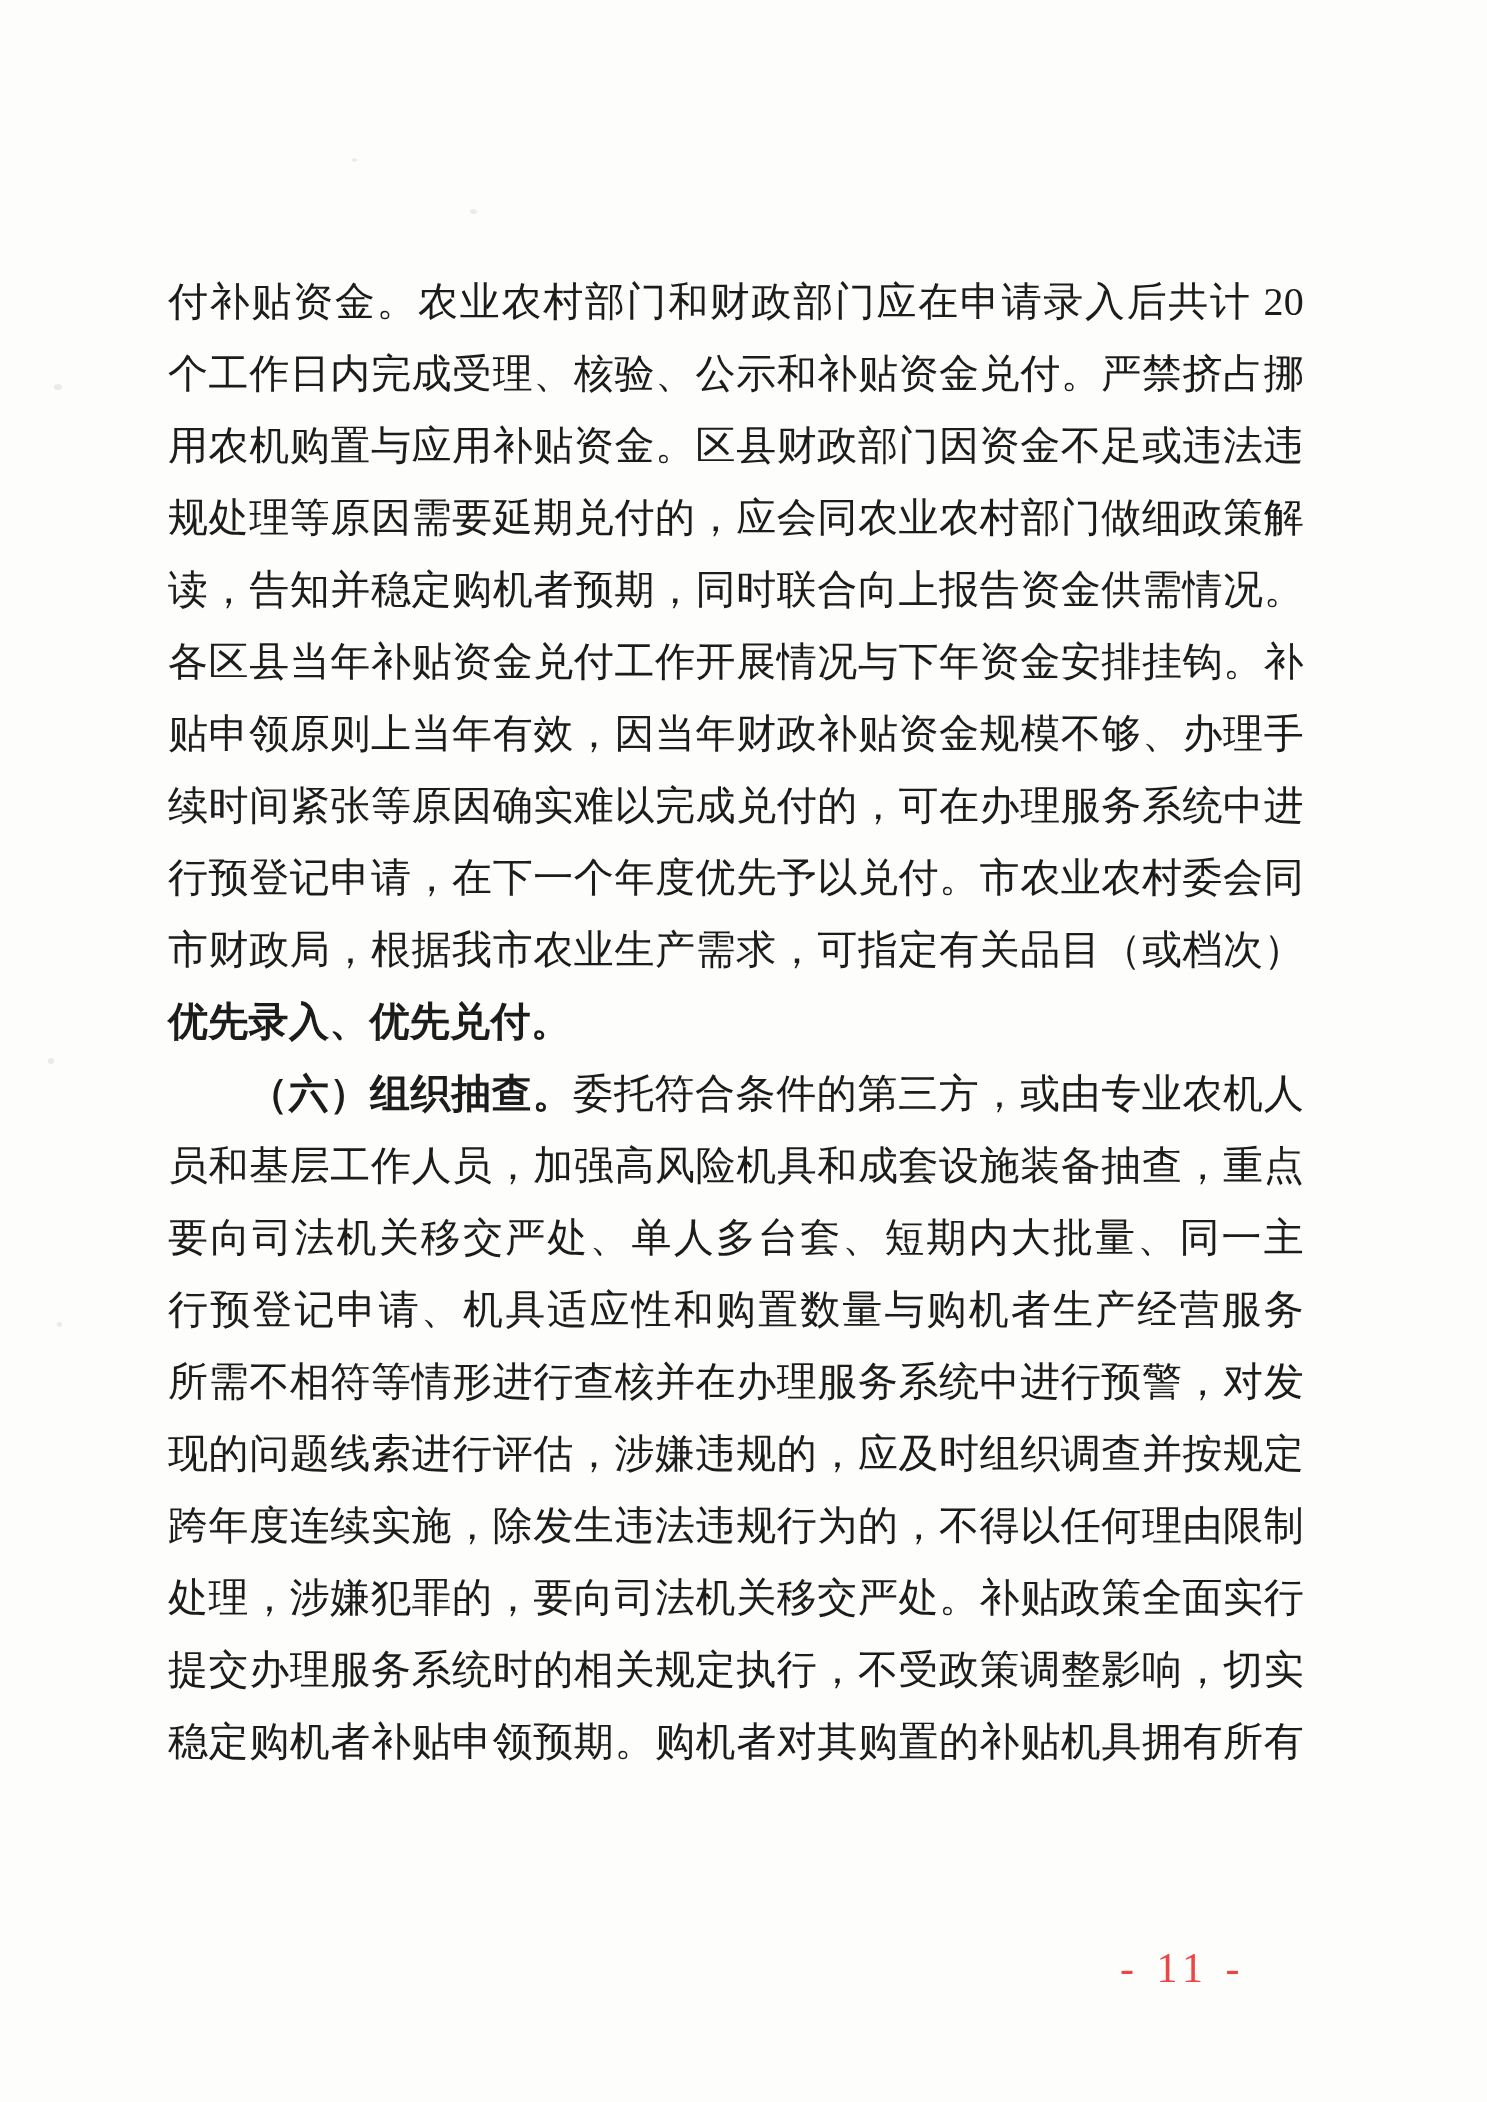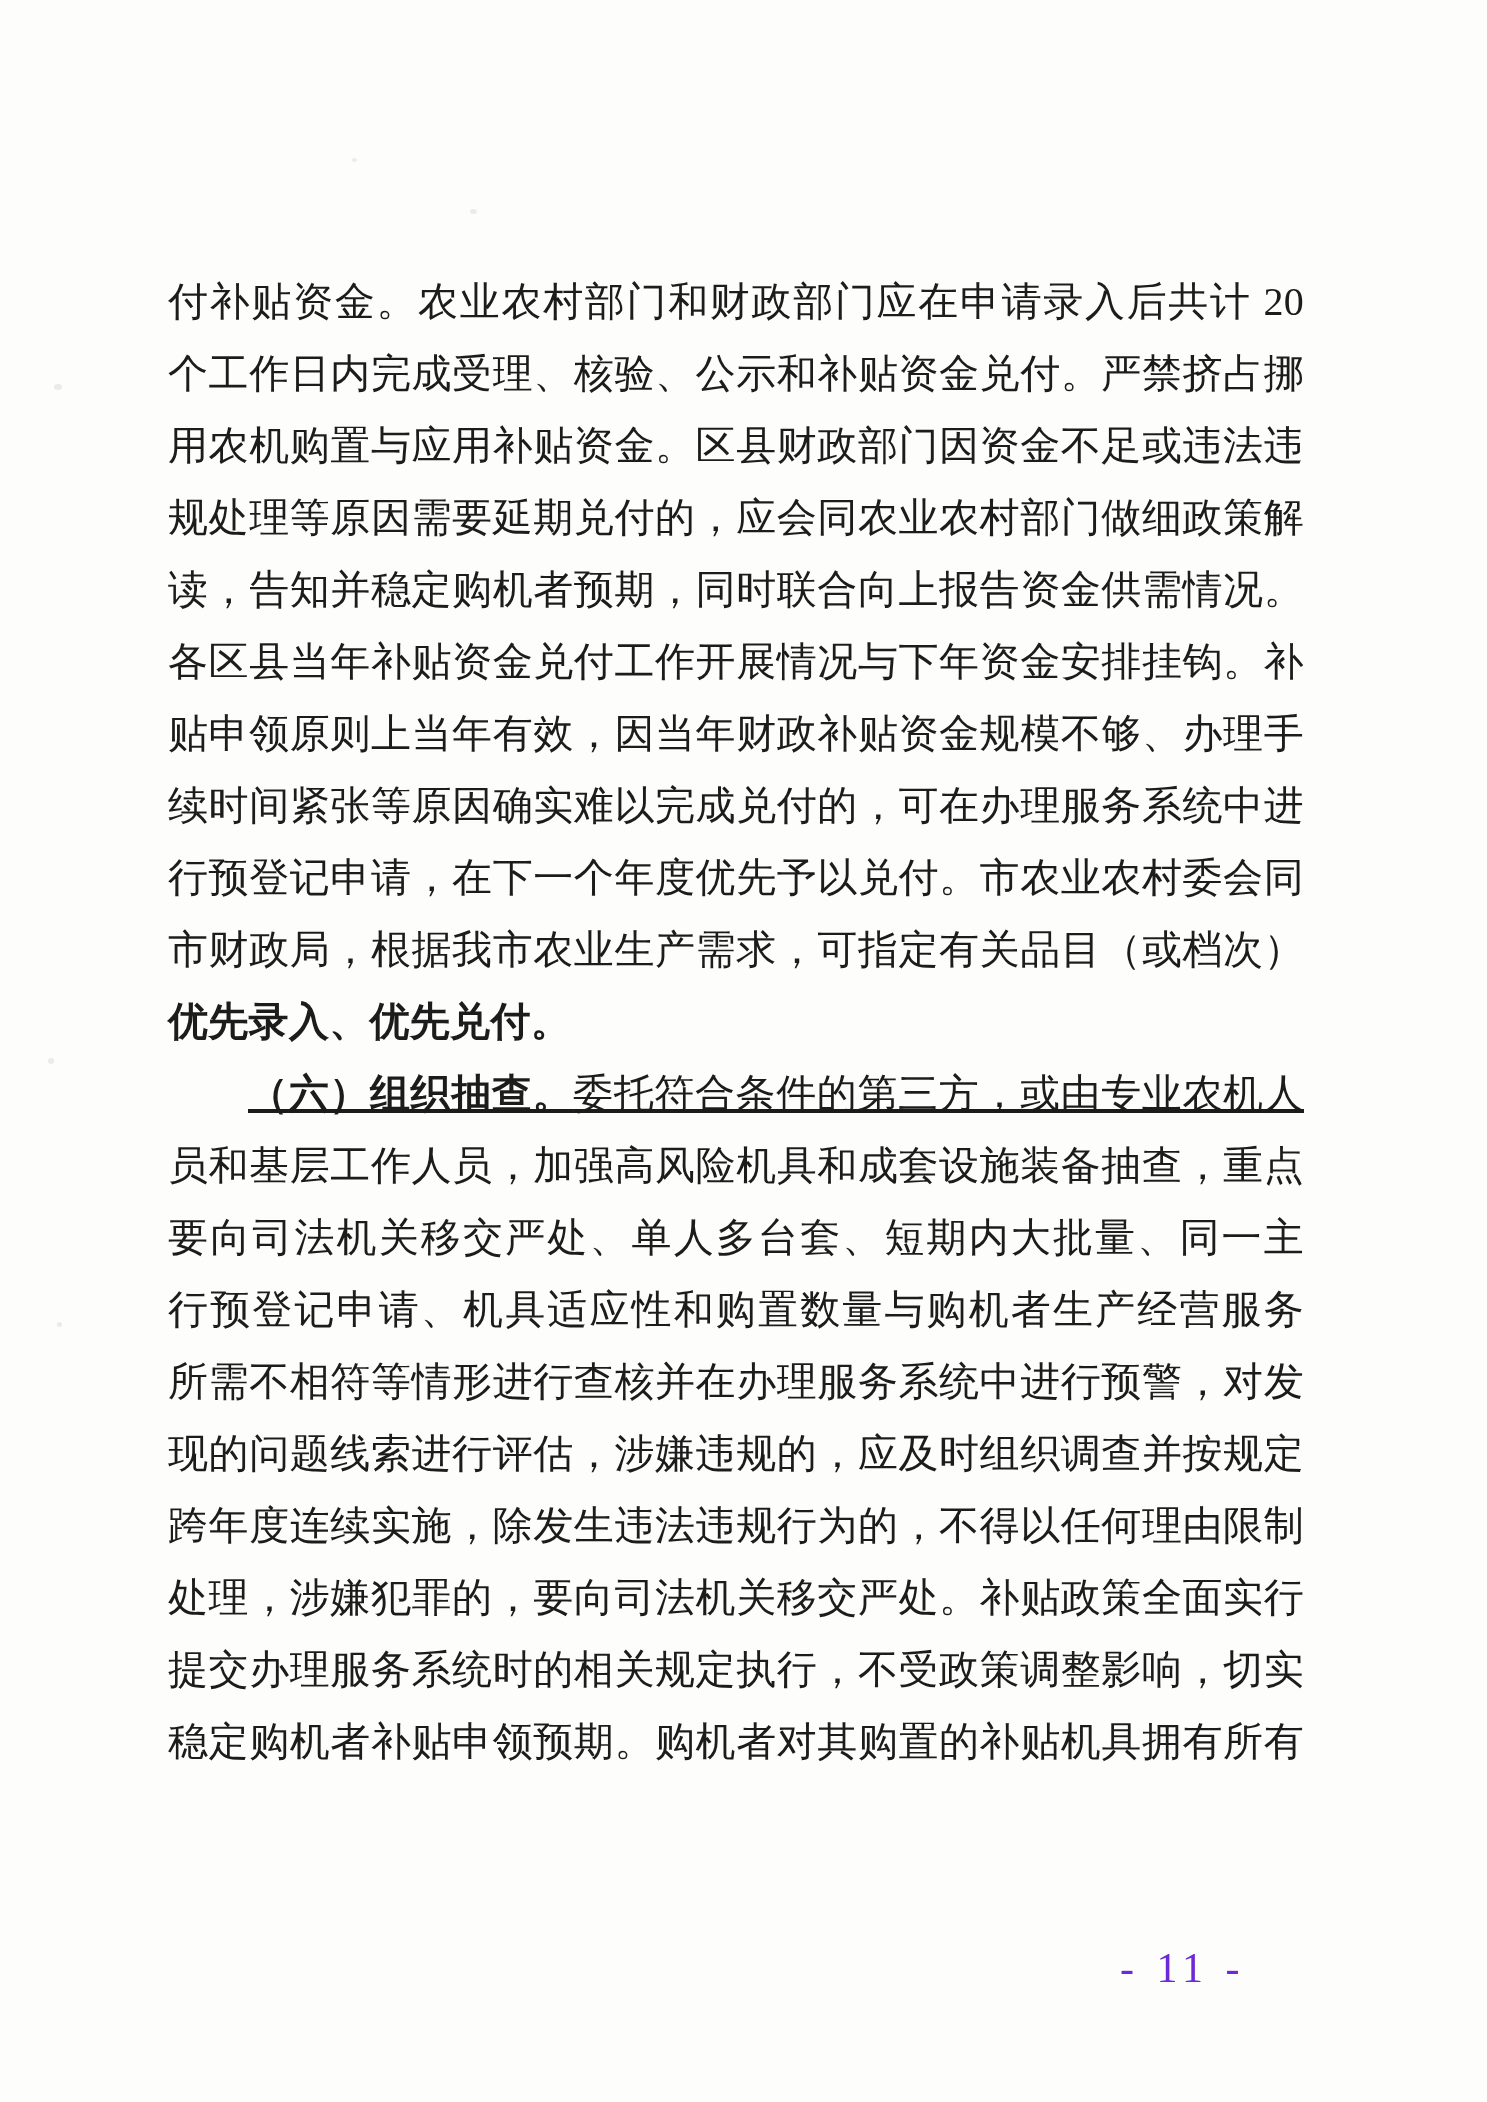--- a/index.html
+++ b/index.html
@@ -35,32 +35,31 @@
     text-justify: inter-character;
     letter-spacing: 0.3px;
   }
   .line.short {
     text-align: left;
     text-align-last: left;
     font-weight: bold;
   }
   .line.indent {
     text-indent: 2em;
-    text-decoration: underline;
   }
   .bold {
     font-weight: 700;
   }
   .page-number {
     position: absolute;
     left: 1120px;
     top: 1938px;
     font-size: 42px;
     letter-spacing: 6px;
-    color: #6d28d9;
+    color: #ef4444;
     line-height: 60px;
     white-space: pre;
   }
   
   .speck {
     position: absolute;
     background: #9a9a9a;
     opacity: 0.18;
     border-radius: 50%;
   }

